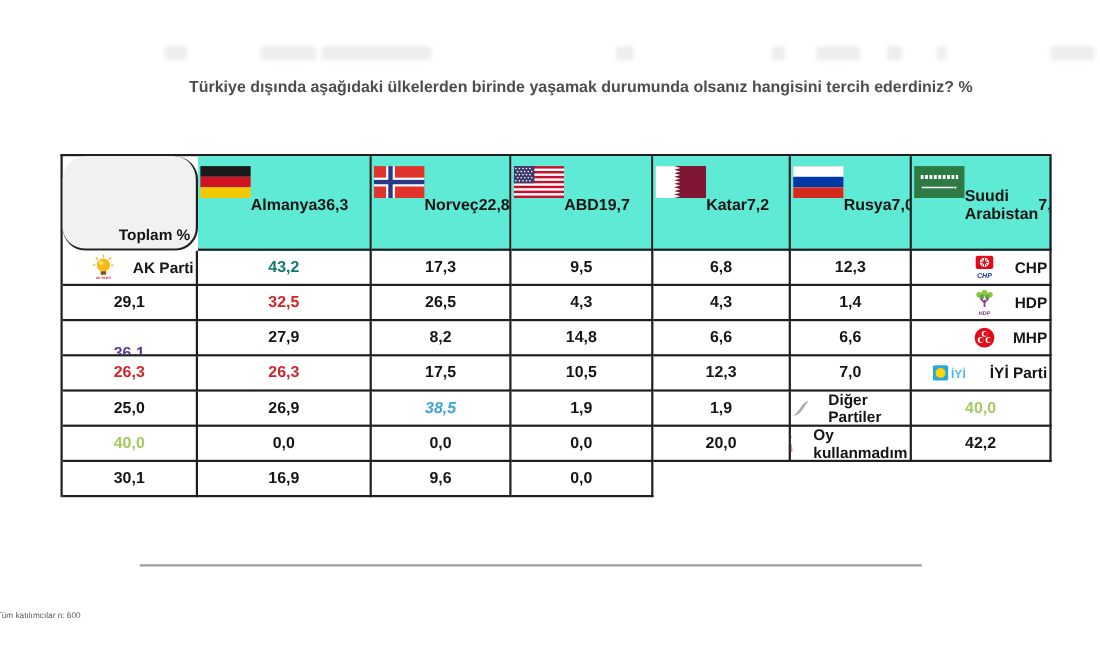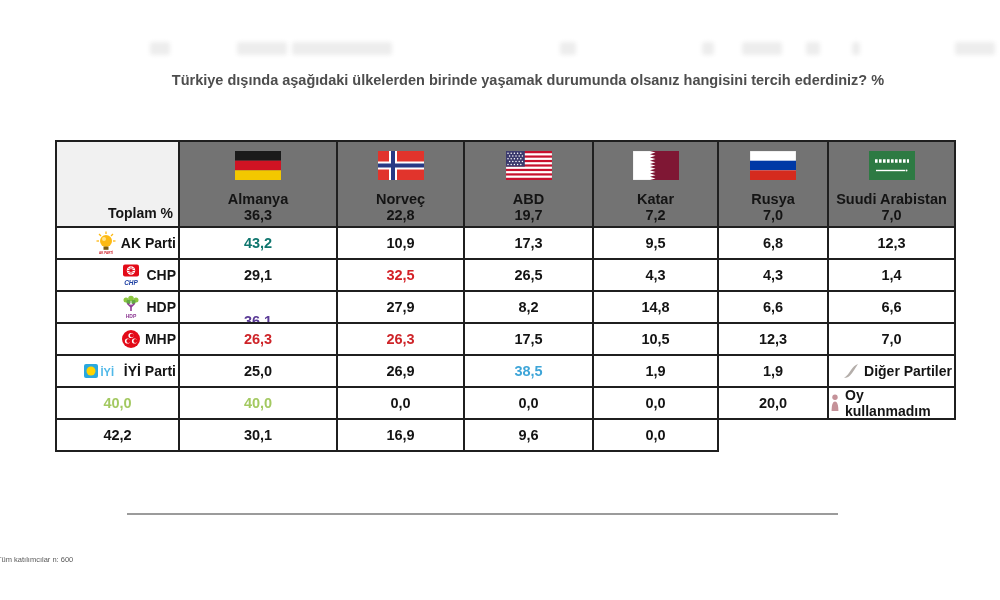--- a/index.html
+++ b/index.html
@@ -13,27 +13,27 @@
          font-size:14.5px;font-weight:bold;color:#4d4d4d;white-space:nowrap;}
 
   .table-grid{position:absolute;left:55px;top:140px;display:grid;
       grid-template-columns:123px 158px 127px 129px 125px 110px 127px;
       grid-template-rows:86px repeat(7,32px);
       border-left:2px solid #1f1f1f;border-top:2px solid #1f1f1f;background:#fff;}
   .cell{box-sizing:border-box;border-right:2px solid #1f1f1f;border-bottom:2px solid #1f1f1f;
         display:flex;align-items:center;justify-content:center;
         font-weight:bold;color:#141414;font-size:14.5px;overflow:hidden;}
   .corner{background:#f1f1f1;justify-content:flex-end;align-items:flex-end;
-          padding:0 5px 5px 0;font-size:14px;}
-  .header{background:#737373;flex-direction:column;justify-content:flex-start;
+          padding:0 5px 5px 0;font-size:14px;border-radius:21px;}
+  .header{background:#5eead4;flex-direction:row;justify-content:flex-start;
           padding:9px 2px 3px 2px;}
   .header .flag{line-height:0;margin-bottom:auto;}
   .header .cname{font-size:14.5px;line-height:16px;}
   .header .ctotal{font-size:14.5px;line-height:16px;}
-  .label-cell{justify-content:flex-end;gap:4px;padding-right:2px;font-size:14px;}
+  .label-cell{justify-content:flex-end;gap:16px;padding-right:2px;font-size:14px;}
   .label-cell .logo{line-height:0;flex:0 0 auto;}
   .value{font-size:14.5px;}
 
   .divider-line{position:absolute;left:127px;top:513px;width:711px;height:2px;background:#9b9b9b;}
   .footnote{position:absolute;left:-3px;top:555px;font-size:7.5px;color:#5a5a5a;white-space:nowrap;}
 </style>
 </head>
 <body>
 
 <div class="page">
@@ -133,23 +133,20 @@
             <circle cx="9" cy="8" r="2" fill="#FFE38A"></circle>
             <rect x="8.5" y="15.6" width="5" height="3.2" fill="#7A5B10"></rect>
             <text x="11" y="23" text-anchor="middle" font-size="3" font-weight="bold" fill="#CE2029" font-family="Liberation Sans,sans-serif">AK PARTİ</text>
           </svg></span>
         <span>AK Parti</span>
       </div>
       <div class="cell value">
         <span style="color: #0f766e;">43,2</span>
       </div>
       <div class="cell value">
-        <span>10,9</span>
-      </div>
-      <div class="cell value">
         <span>17,3</span>
       </div>
       <div class="cell value">
         <span>9,5</span>
       </div>
       <div class="cell value">
         <span>6,8</span>
       </div>
       <div class="cell value">
         <span>12,3</span>
@@ -267,21 +264,21 @@
           </svg></span>
         <span>İYİ Parti</span>
       </div>
       <div class="cell value">
         <span>25,0</span>
       </div>
       <div class="cell value">
         <span>26,9</span>
       </div>
       <div class="cell value">
-        <span style="color: rgb(62, 165, 216);">38,5</span>
+        <span style="color: rgb(62, 165, 216); font-style: italic;">38,5</span>
       </div>
       <div class="cell value">
         <span>1,9</span>
       </div>
       <div class="cell value">
         <span>1,9</span>
       </div>
       <div class="cell label-cell">
         <span class="logo"><svg width="18" height="18" viewBox="0 0 18 18">
             <path d="M2,16 C5,14 7,11 9,8 C11,5 13,3 16,2 C13,6.5 11,10.5 8,13.5 C6,15.3 4,16 2,16 Z" fill="#b4aeaa"></path>

